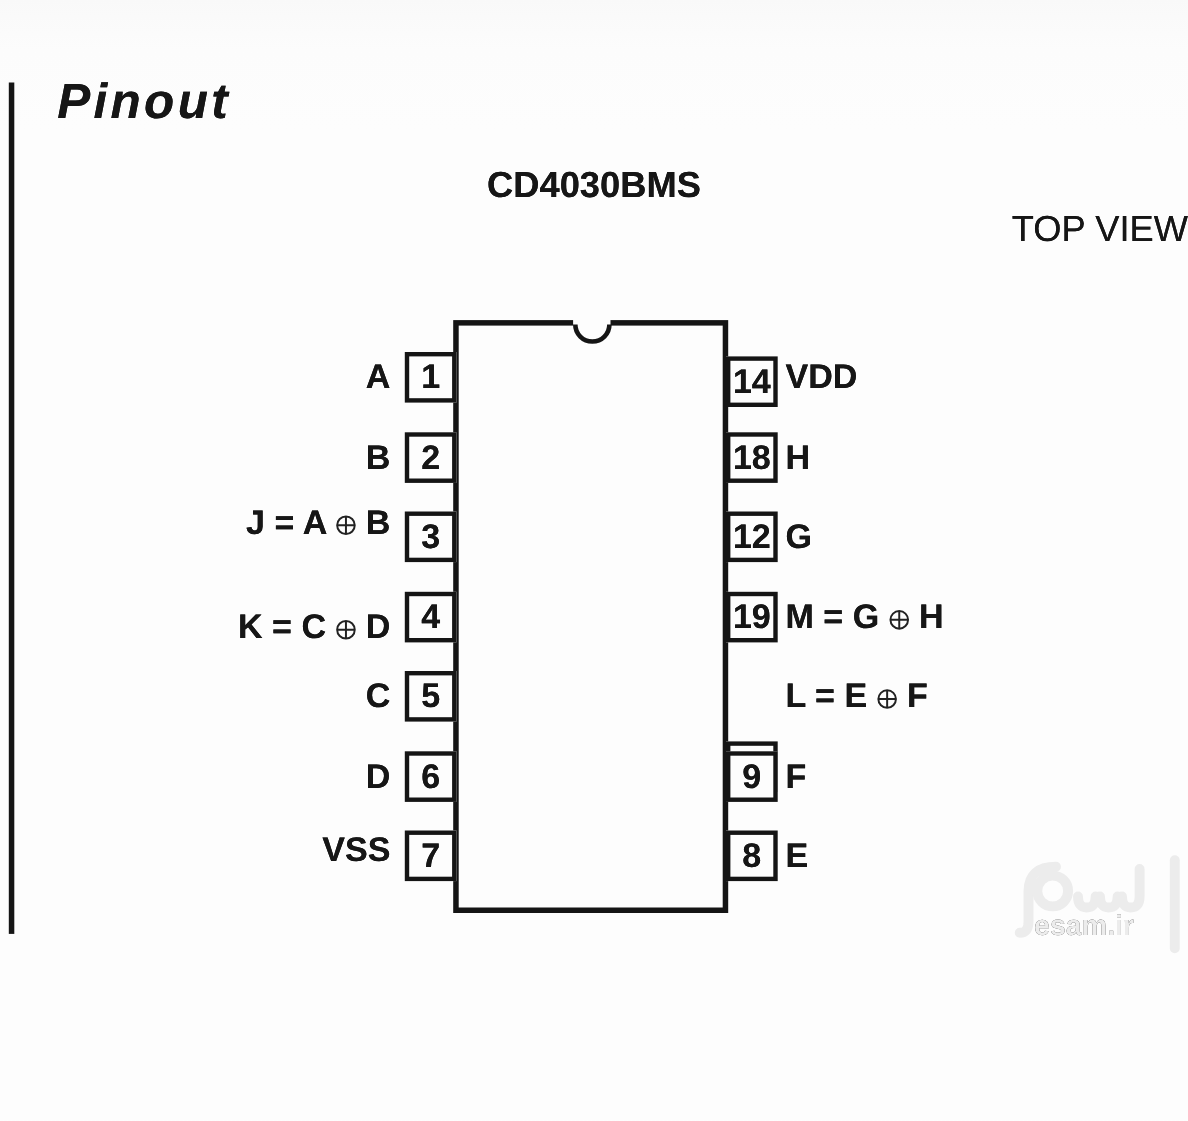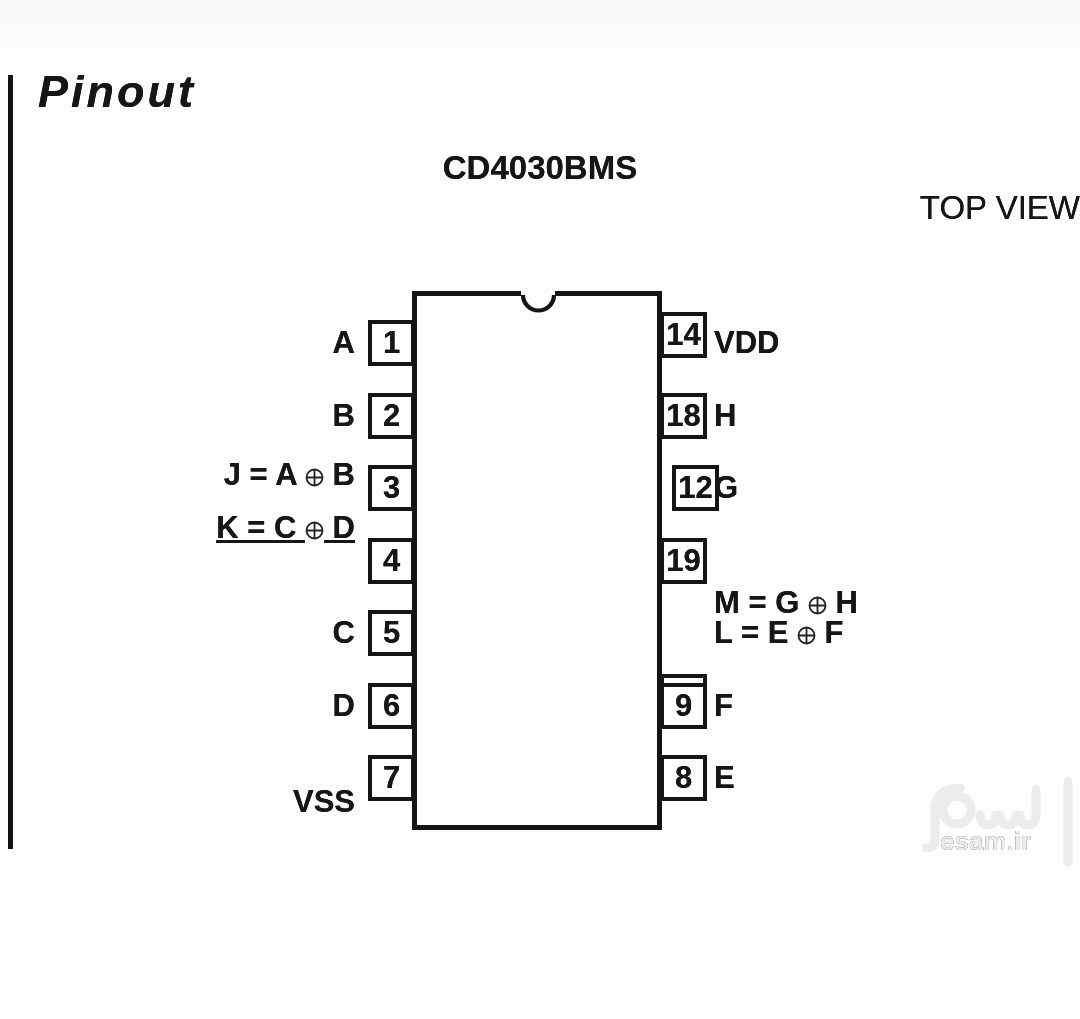--- a/index.html
+++ b/index.html
@@ -4,21 +4,21 @@
 <style>
   html,body{margin:0;padding:0;}
   body{
     width:1080px;height:1019px;position:relative;overflow:hidden;
     background:linear-gradient(180deg,#f9f9f9 0px,#fcfcfc 45px,#fdfdfd 120px,#fdfdfd 100%);
     font-family:"Liberation Sans", sans-serif;
     color:#161616;
     text-shadow:0 0 0.6px #161616;
   }
   .bar{position:absolute;left:8px;top:75px;width:5px;height:774px;background:#151515;}
-  .pinout{position:absolute;left:38px;top:66px;font-size:45px;font-weight:bold;font-style:italic;letter-spacing:3px;}
+  .pinout{position:absolute;left:52px;top:66px;font-size:45px;font-weight:bold;font-style:italic;letter-spacing:3px;}
   .t1{position:absolute;left:0;width:1080px;text-align:center;}
   .chip{position:absolute;left:412px;top:291px;width:250px;height:539px;border:5px solid #151515;box-sizing:border-box;background:#fdfdfd;}
   .pin{position:absolute;width:47px;height:46px;border:4.5px solid #151515;box-sizing:border-box;background:#fdfdfd;
        display:flex;align-items:center;justify-content:center;
        font-size:31px;font-weight:bold;}
   .pl{left:368px;}
   .pr{left:660px;}
   .lab{position:absolute;height:46px;line-height:46px;font-size:31px;font-weight:bold;white-space:nowrap;}
   .ll{right:725px;text-align:right;}
   .lr{left:714px;text-align:right;}
@@ -38,46 +38,46 @@
   </svg>
 
   <div class="pin pl" style="top:320px;">1</div>
   <div class="pin pl" style="top:392.5px;">2</div>
   <div class="pin pl" style="top:465px;">3</div>
   <div class="pin pl" style="top:537.5px;">4</div>
   <div class="pin pl" style="top:610px;">5</div>
   <div class="pin pl" style="top:682.5px;">6</div>
   <div class="pin pl" style="top:755px;">7</div>
 
-  <div class="pin pr" style="top:312px;">14</div>
+  <div class="pin pr" style="top:324px;">14</div>
   <div class="pin pr" style="top:392.5px;">18</div>
-  <div class="pin pr" style="top:465px;margin-left:12px;">12</div>
+  <div class="pin pr" style="top:465px;">12</div>
   <div class="pin pr" style="top:537.5px;">19</div>
   <div class="pin pr" style="top:644px;margin-top:30px;">10</div>
   <div class="pin pr" style="top:682.5px;">9</div>
   <div class="pin pr" style="top:755px;">8</div>
 
   <div class="lab ll" style="top:320px;">A</div>
   <div class="lab ll" style="top:392.5px;">B</div>
   <div class="lab ll" style="top:452px;">J = A <svg class="xor" width="19" height="19">
       <circle cx="9.5" cy="9.5" r="8" fill="none" stroke="#222" stroke-width="1.8"></circle>
       <path d="M9.5 1.5 V17.5 M1.5 9.5 H17.5" stroke="#222" stroke-width="1.8"></path>
     </svg> B</div>
-  <div class="lab ll" style="top:505px;text-decoration:underline;">K = C <svg class="xor" width="19" height="19">
+  <div class="lab ll" style="top:547px;">K = C <svg class="xor" width="19" height="19">
       <circle cx="9.5" cy="9.5" r="8" fill="none" stroke="#222" stroke-width="1.8"></circle>
       <path d="M9.5 1.5 V17.5 M1.5 9.5 H17.5" stroke="#222" stroke-width="1.8"></path>
     </svg> D</div>
   <div class="lab ll" style="top:610px;">C</div>
   <div class="lab ll" style="top:682.5px;">D</div>
-  <div class="lab ll" style="top:779px;">VSS</div>
+  <div class="lab ll" style="top:750px;">VSS</div>
 
   <div class="lab lr" style="top:320px;">VDD</div>
   <div class="lab lr" style="top:392.5px;">H</div>
   <div class="lab lr" style="top:465px;">G</div>
-  <div class="lab lr" style="top:537.5px;margin-top:42px;">M = G <svg class="xor" width="19" height="19">
+  <div class="lab lr" style="top:537.5px;">M = G <svg class="xor" width="19" height="19">
       <circle cx="9.5" cy="9.5" r="8" fill="none" stroke="#222" stroke-width="1.8"></circle>
       <path d="M9.5 1.5 V17.5 M1.5 9.5 H17.5" stroke="#222" stroke-width="1.8"></path>
     </svg> H</div>
   <div class="lab lr" style="top:610px;">L = E <svg class="xor" width="19" height="19">
       <circle cx="9.5" cy="9.5" r="8" fill="none" stroke="#222" stroke-width="1.8"></circle>
       <path d="M9.5 1.5 V17.5 M1.5 9.5 H17.5" stroke="#222" stroke-width="1.8"></path>
     </svg> F</div>
   <div class="lab lr" style="top:682.5px;">F</div>
   <div class="lab lr" style="top:755px;">E</div>
 

